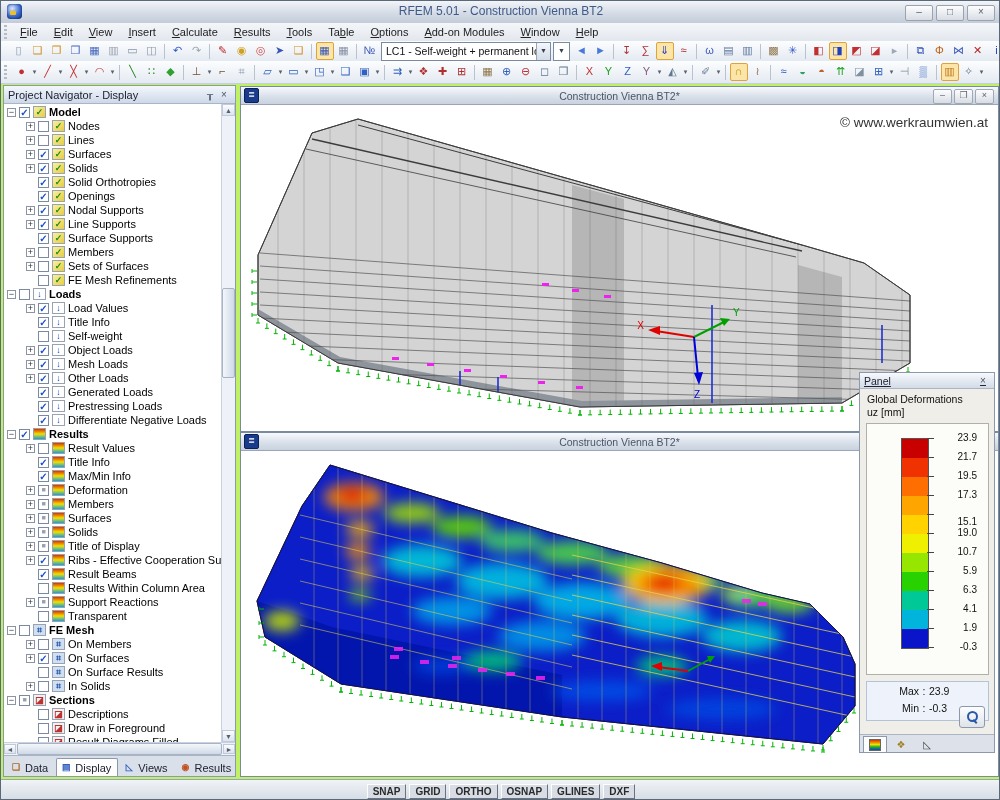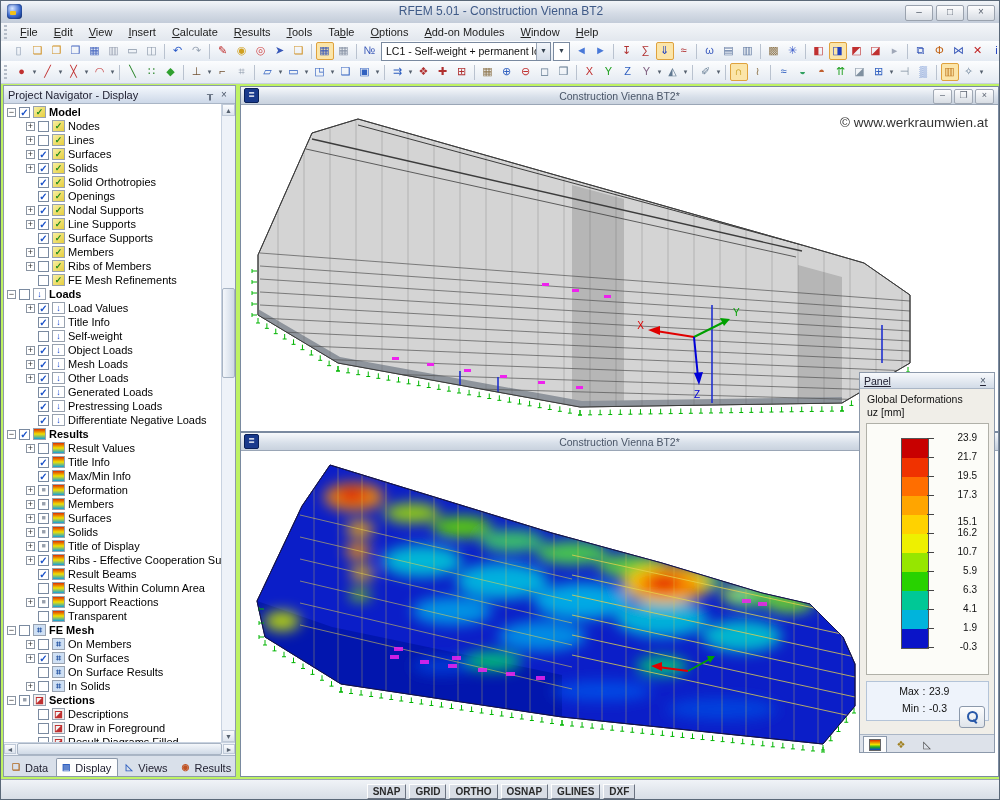--- a/index.html
+++ b/index.html
@@ -334,21 +334,21 @@
           <div class="tree-row child">
             <span class="expander">+</span>
             <span class="cb"></span>
             <span class="ticon ic-model">✓</span>
             <span class="tlabel">Members</span>
           </div>
           <div class="tree-row child">
             <span class="expander">+</span>
             <span class="cb"></span>
             <span class="ticon ic-model">✓</span>
-            <span class="tlabel">Ribs of Members</span>
+            <span class="tlabel">Sets of Surfaces</span>
           </div>
           <div class="tree-row child">
             <span class="expander none"></span>
             <span class="cb"></span>
             <span class="ticon ic-model">✓</span>
             <span class="tlabel">FE Mesh Refinements</span>
           </div>
           <div class="tree-row root">
             <span class="expander">−</span>
             <span class="cb"></span>
@@ -1114,21 +1114,21 @@
             <div class="scale-label" style="left: 66px; top: 8px;">23.9</div>
             <div class="scale-tick" style="left: 60px; top: 33px;"></div>
             <div class="scale-label" style="left: 66px; top: 27px;">21.7</div>
             <div class="scale-tick" style="left: 60px; top: 52px;"></div>
             <div class="scale-label" style="left: 66px; top: 46px;">19.5</div>
             <div class="scale-tick" style="left: 60px; top: 71px;"></div>
             <div class="scale-label" style="left: 66px; top: 65px;">17.3</div>
             <div class="scale-tick" style="left: 60px; top: 90px;"></div>
             <div class="scale-label" style="left: 66px; top: 92px;">15.1</div>
             <div class="scale-tick" style="left: 60px; top: 109px;"></div>
-            <div class="scale-label" style="left: 66px; top: 103px;">16.2</div>
+            <div class="scale-label" style="left: 66px; top: 103px;">19.0</div>
             <div class="scale-tick" style="left: 60px; top: 128px;"></div>
             <div class="scale-label" style="left: 66px; top: 122px;">10.7</div>
             <div class="scale-tick" style="left: 60px; top: 147px;"></div>
             <div class="scale-label" style="left: 66px; top: 141px;">5.9</div>
             <div class="scale-tick" style="left: 60px; top: 166px;"></div>
             <div class="scale-label" style="left: 66px; top: 160px;">6.3</div>
             <div class="scale-tick" style="left: 60px; top: 185px;"></div>
             <div class="scale-label" style="left: 66px; top: 179px;">4.1</div>
             <div class="scale-tick" style="left: 60px; top: 204px;"></div>
             <div class="scale-label" style="left: 66px; top: 198px;">1.9</div>

